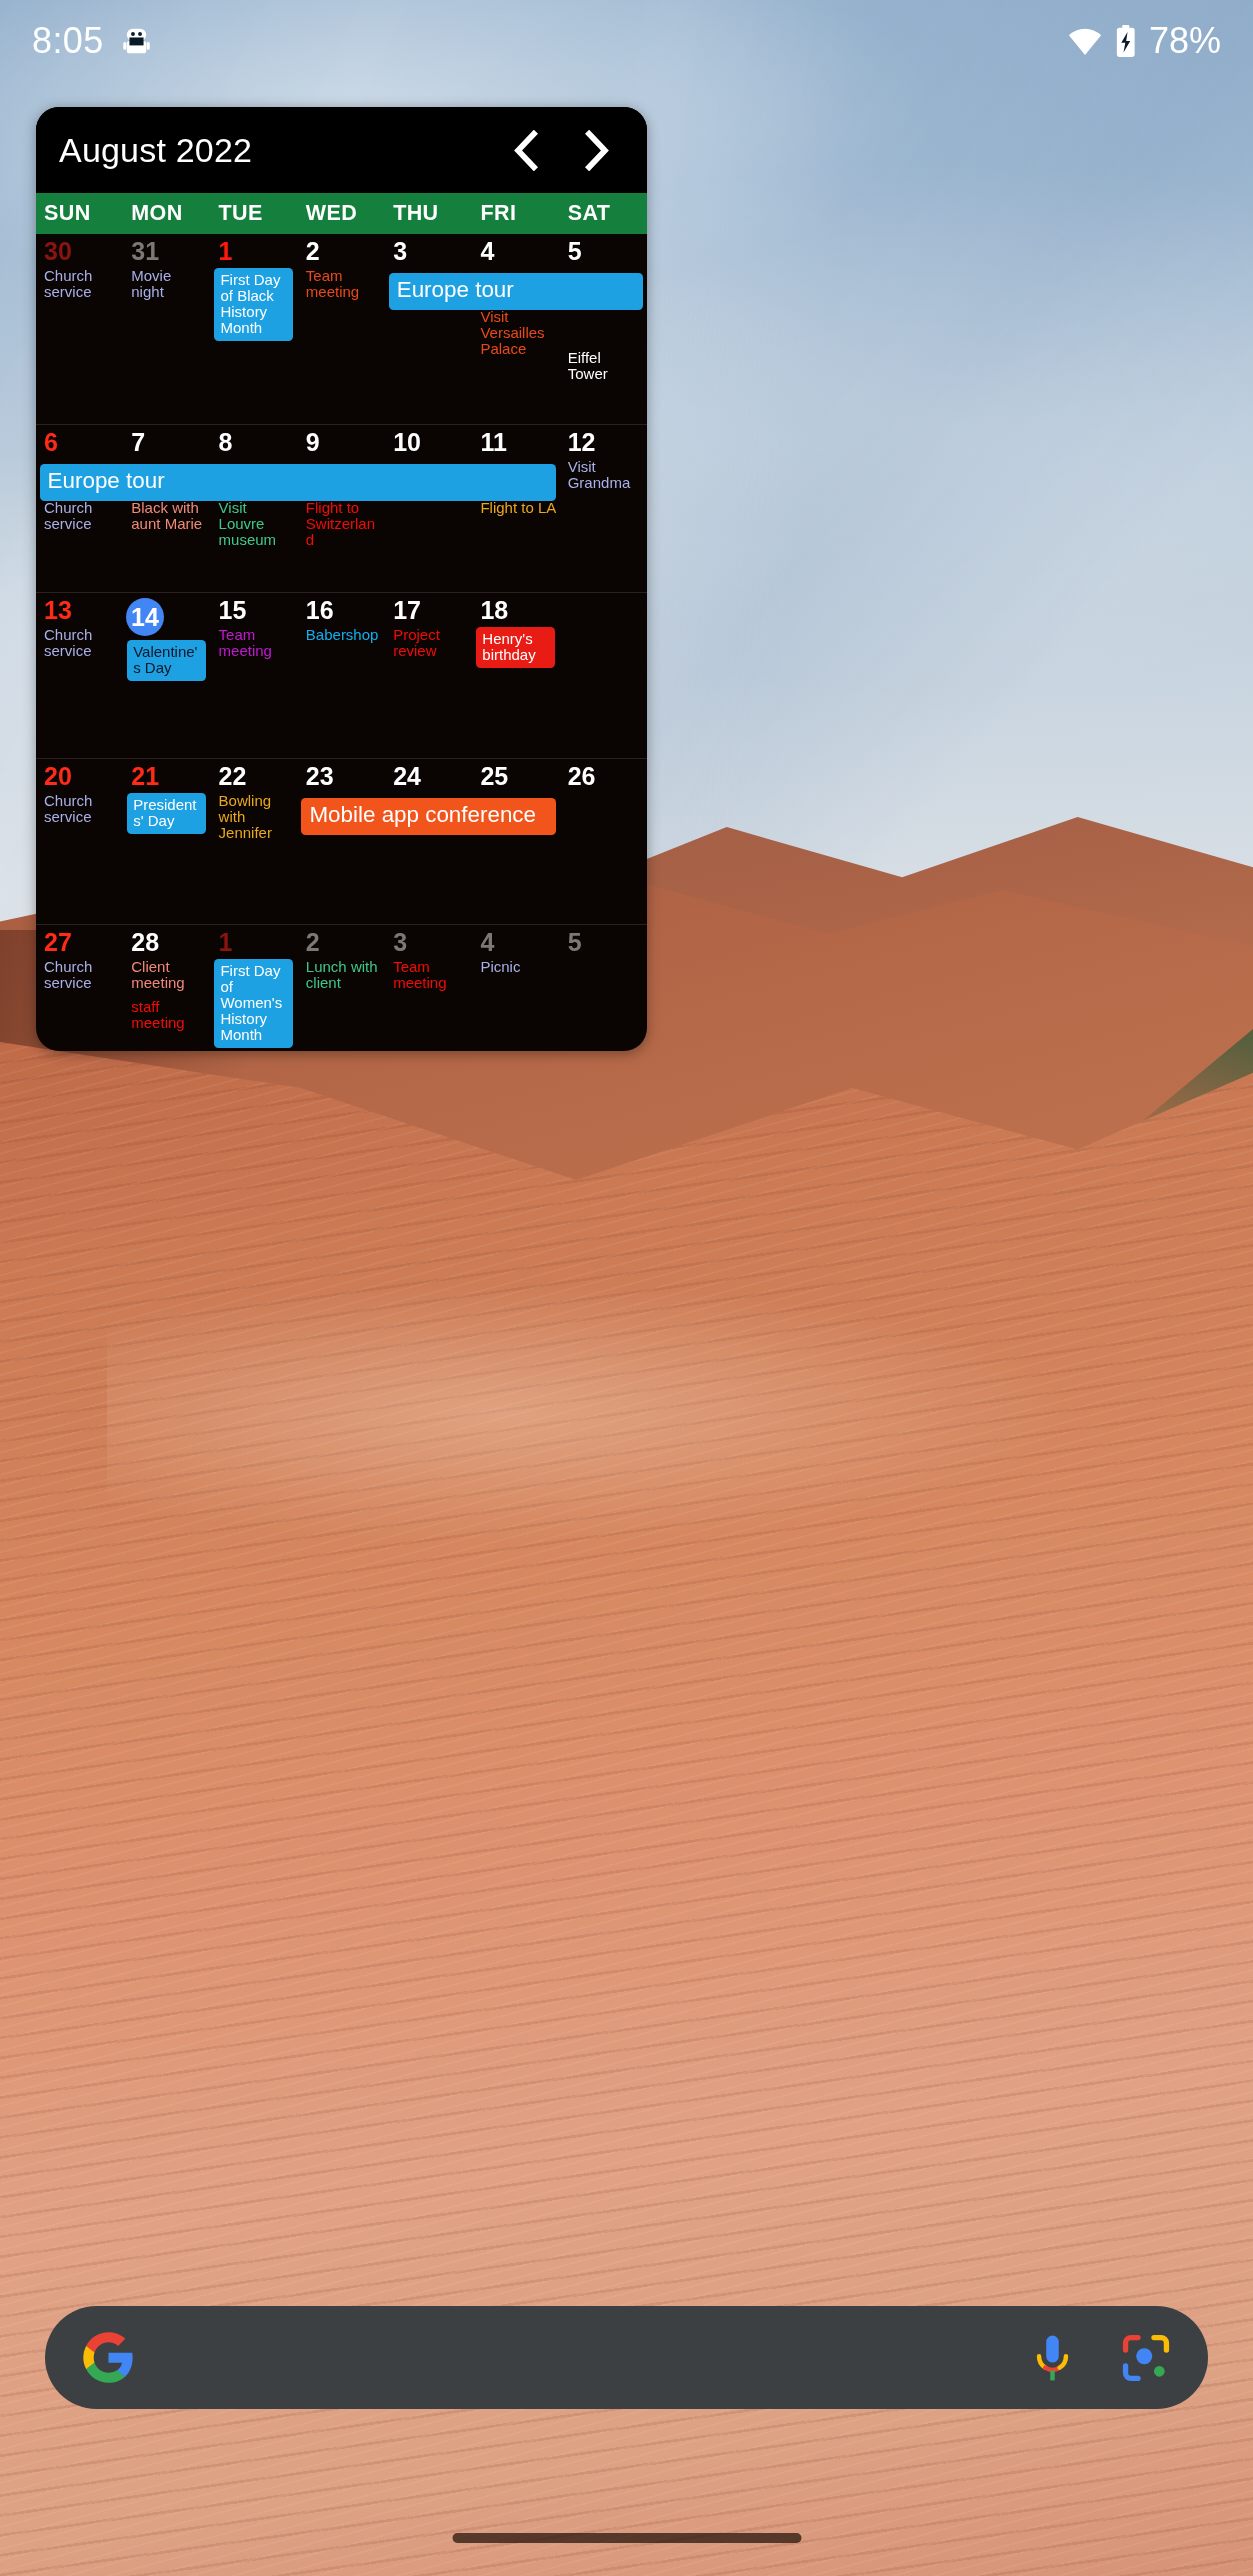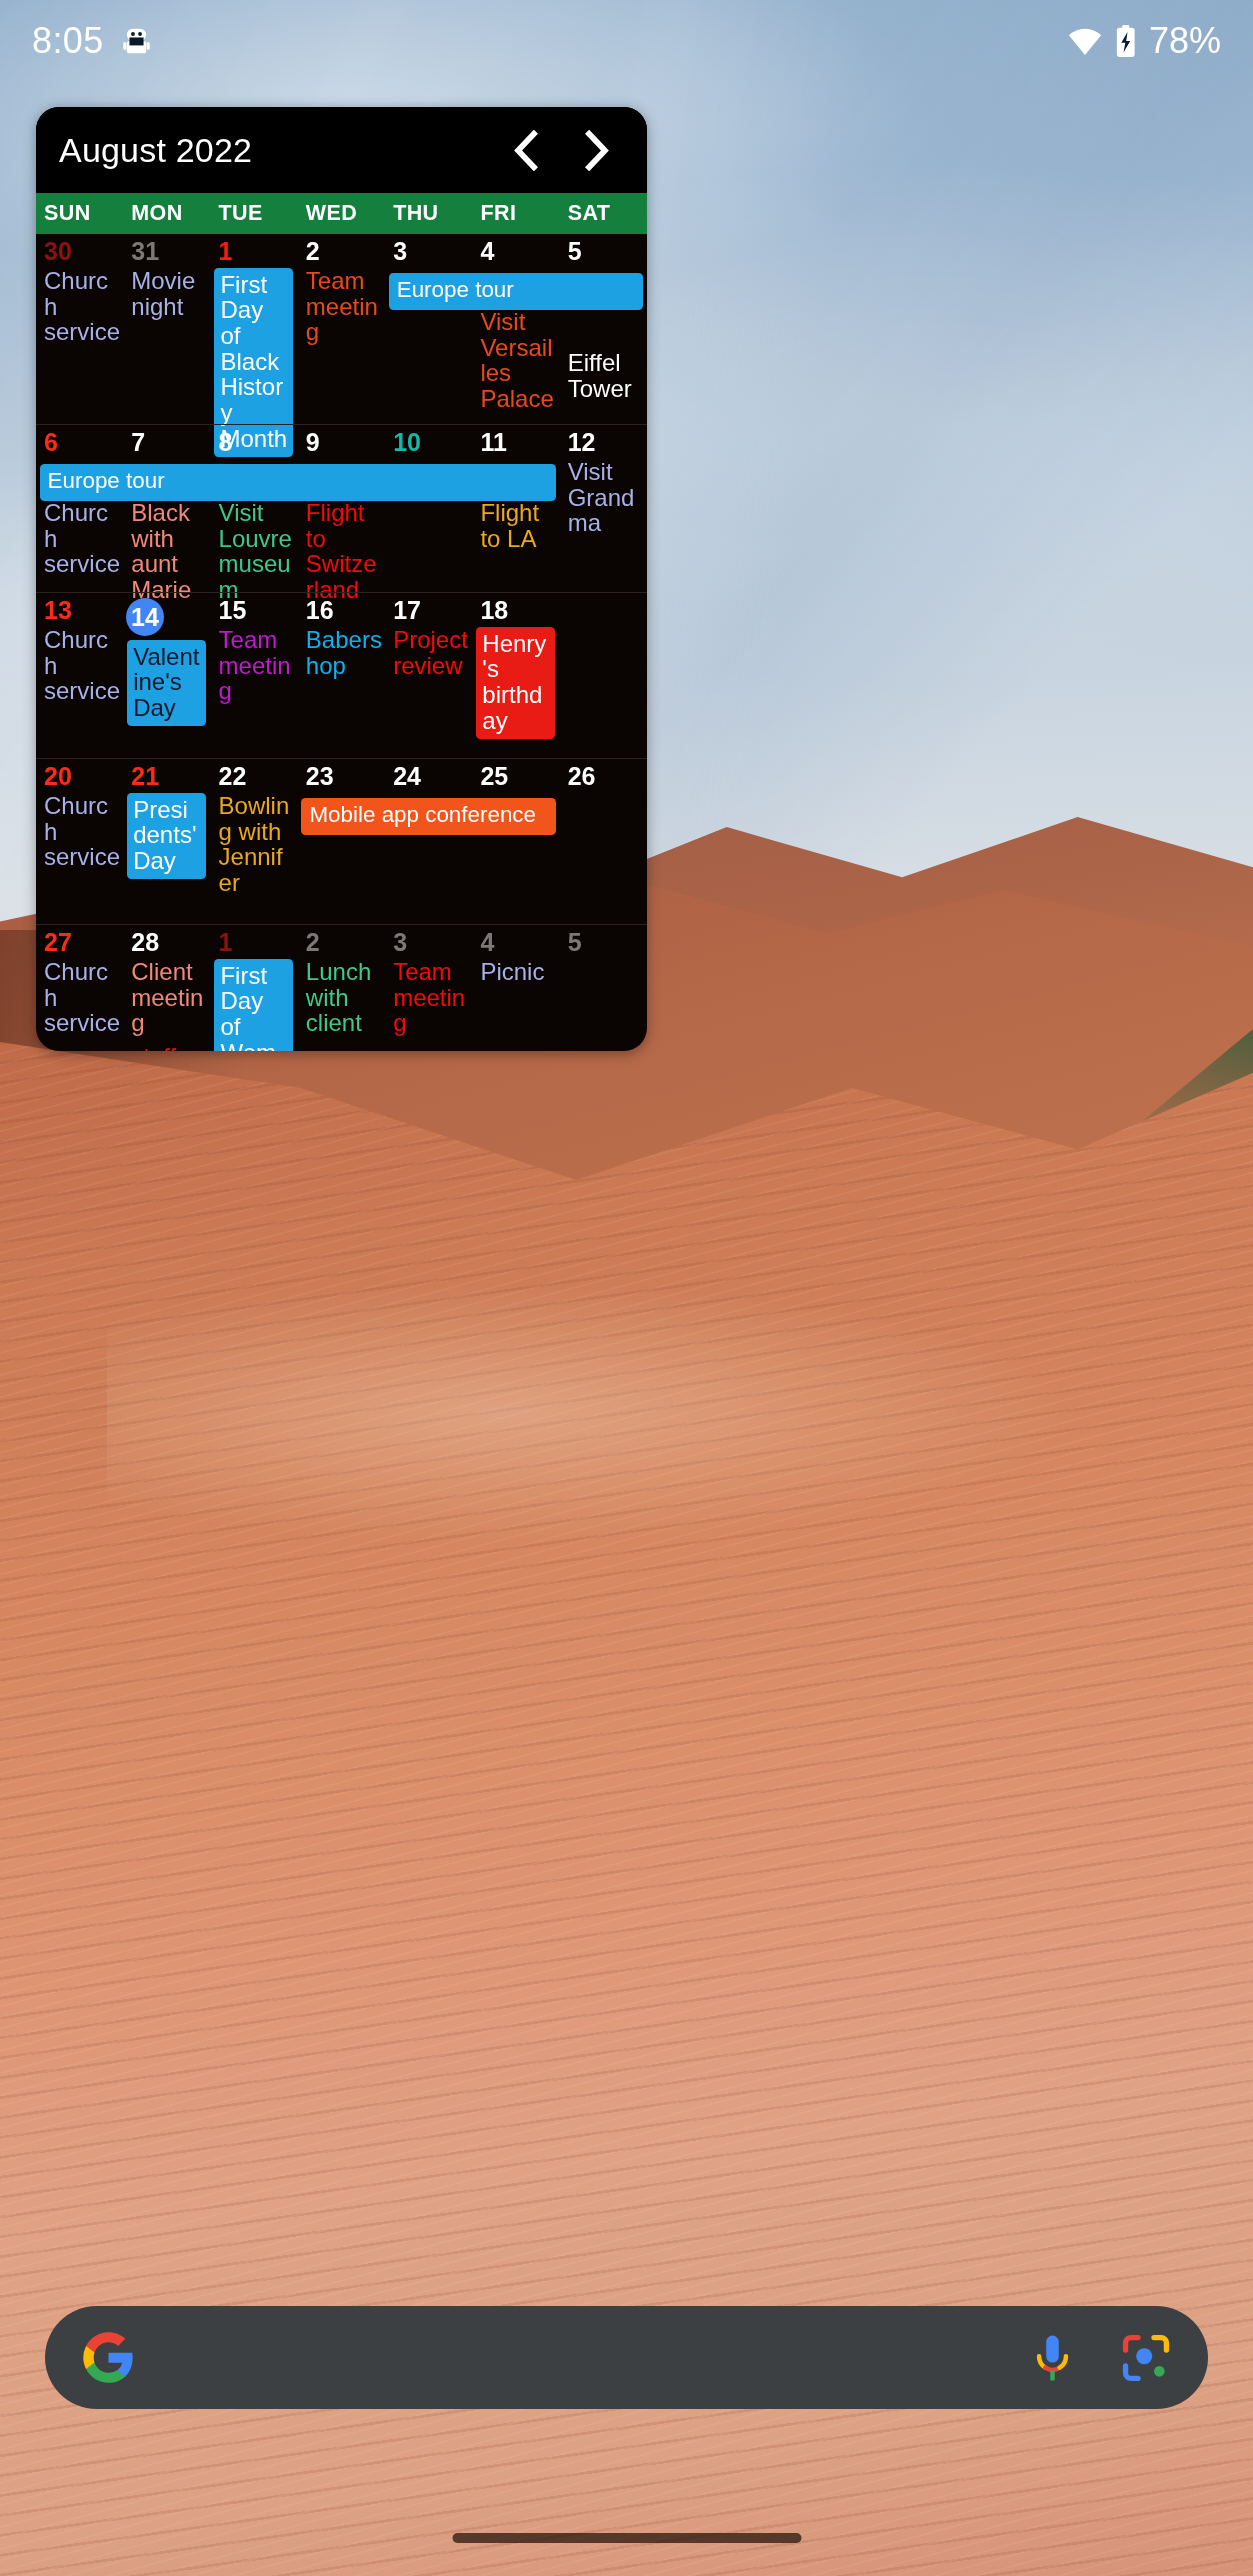--- a/index.html
+++ b/index.html
@@ -108,21 +108,21 @@
   .daynum {
     font-size:25px; font-weight:700; padding-left:8px; line-height:1.0;
     margin-bottom:3.6px; display:inline-block;
   }
   .daynum.circled {
     background:#4285f4; color:#fff; border-radius:50%;
     width:38px; height:38px; line-height:38px; text-align:center;
     padding-left:0; margin-left:2.7px;
   }
   .ev {
-    font-size:24px; line-height:1.07; padding-left:8px; padding-right:2.7px;
+    font-size:15px; line-height:1.07; padding-left:8px; padding-right:2.7px;
     margin-bottom:8px; word-break:break-word;
   }
   .ev.chip {
     margin-left:3.6px; margin-right:4.5px; padding:3.6px 5.4px 5.4px 6.3px;
     border-radius:4.5px; color:#fff; font-weight:400;
   }
   .spanbar {
     position:absolute; color:#fff; font-size:22.4px; line-height:1.0;
     padding:6.3px 1.8px 8px 8px; border-radius:4.5px; z-index:3; white-space:nowrap;
     overflow:hidden;
@@ -229,21 +229,21 @@
           <div class="daycell"><div class="daynum" style="color: rgb(255, 255, 255);">5</div><div style="height: 41px;"></div><div class="ev" style="color: #ffffff; margin-top: 41px;">Eiffel Tower</div></div>
         </div>
         <div class="spanbar" style="background: rgb(29, 161, 226); top: 39px; left: calc(57.1429% + 3.6px); width: calc(42.8571% - 7.2px);">Europe tour</div>
       </div>
       <div class="week" style="height: 168px;">
         <div class="week-grid">
           <div class="daycell"><div class="daynum" style="color: rgb(255, 42, 24);">6</div><div style="height: 41px;"></div><div class="ev" style="color: rgb(169, 176, 232);">Church service</div></div>
           <div class="daycell"><div class="daynum" style="color: rgb(255, 255, 255);">7</div><div style="height: 41px;"></div><div class="ev" style="color: rgb(240, 138, 120);">Black with aunt Marie</div></div>
           <div class="daycell"><div class="daynum" style="color: rgb(255, 255, 255);">8</div><div style="height: 41px;"></div><div class="ev" style="color: rgb(62, 201, 138);">Visit Louvre museum</div></div>
           <div class="daycell"><div class="daynum" style="color: rgb(255, 255, 255);">9</div><div style="height: 41px;"></div><div class="ev" style="color: rgb(242, 11, 6);">Flight to Switzerland</div></div>
-          <div class="daycell"><div class="daynum" style="color: #14b8a6;">10</div><div style="height: 41px;"></div></div>
+          <div class="daycell"><div class="daynum" style="color: #ffffff;">10</div><div style="height: 41px;"></div></div>
           <div class="daycell"><div class="daynum" style="color: rgb(255, 255, 255);">11</div><div style="height: 41px;"></div><div class="ev" style="color: rgb(232, 169, 28);">Flight to LA</div></div>
           <div class="daycell"><div class="daynum" style="color: rgb(255, 255, 255);">12</div><div class="ev" style="color: rgb(169, 176, 232);">Visit Grandma</div></div>
         </div>
         <div class="spanbar" style="background: rgb(29, 161, 226); top: 39px; left: calc(0% + 3.6px); width: calc(85.7143% - 7.2px);">Europe tour</div>
       </div>
       <div class="week" style="height: 166px;">
         <div class="week-grid">
           <div class="daycell"><div class="daynum" style="color: rgb(255, 42, 24);">13</div><div class="ev" style="color: rgb(169, 176, 232);">Church service</div></div>
           <div class="daycell"><div class="daynum circled" style="color: rgb(255, 255, 255);">14</div><div class="ev chip" style="color: #0f172a; background: rgb(29, 161, 226);">Valentine's Day</div></div>
           <div class="daycell"><div class="daynum" style="color: rgb(255, 255, 255);">15</div><div class="ev" style="color: rgb(192, 26, 208);">Team meeting</div></div>

